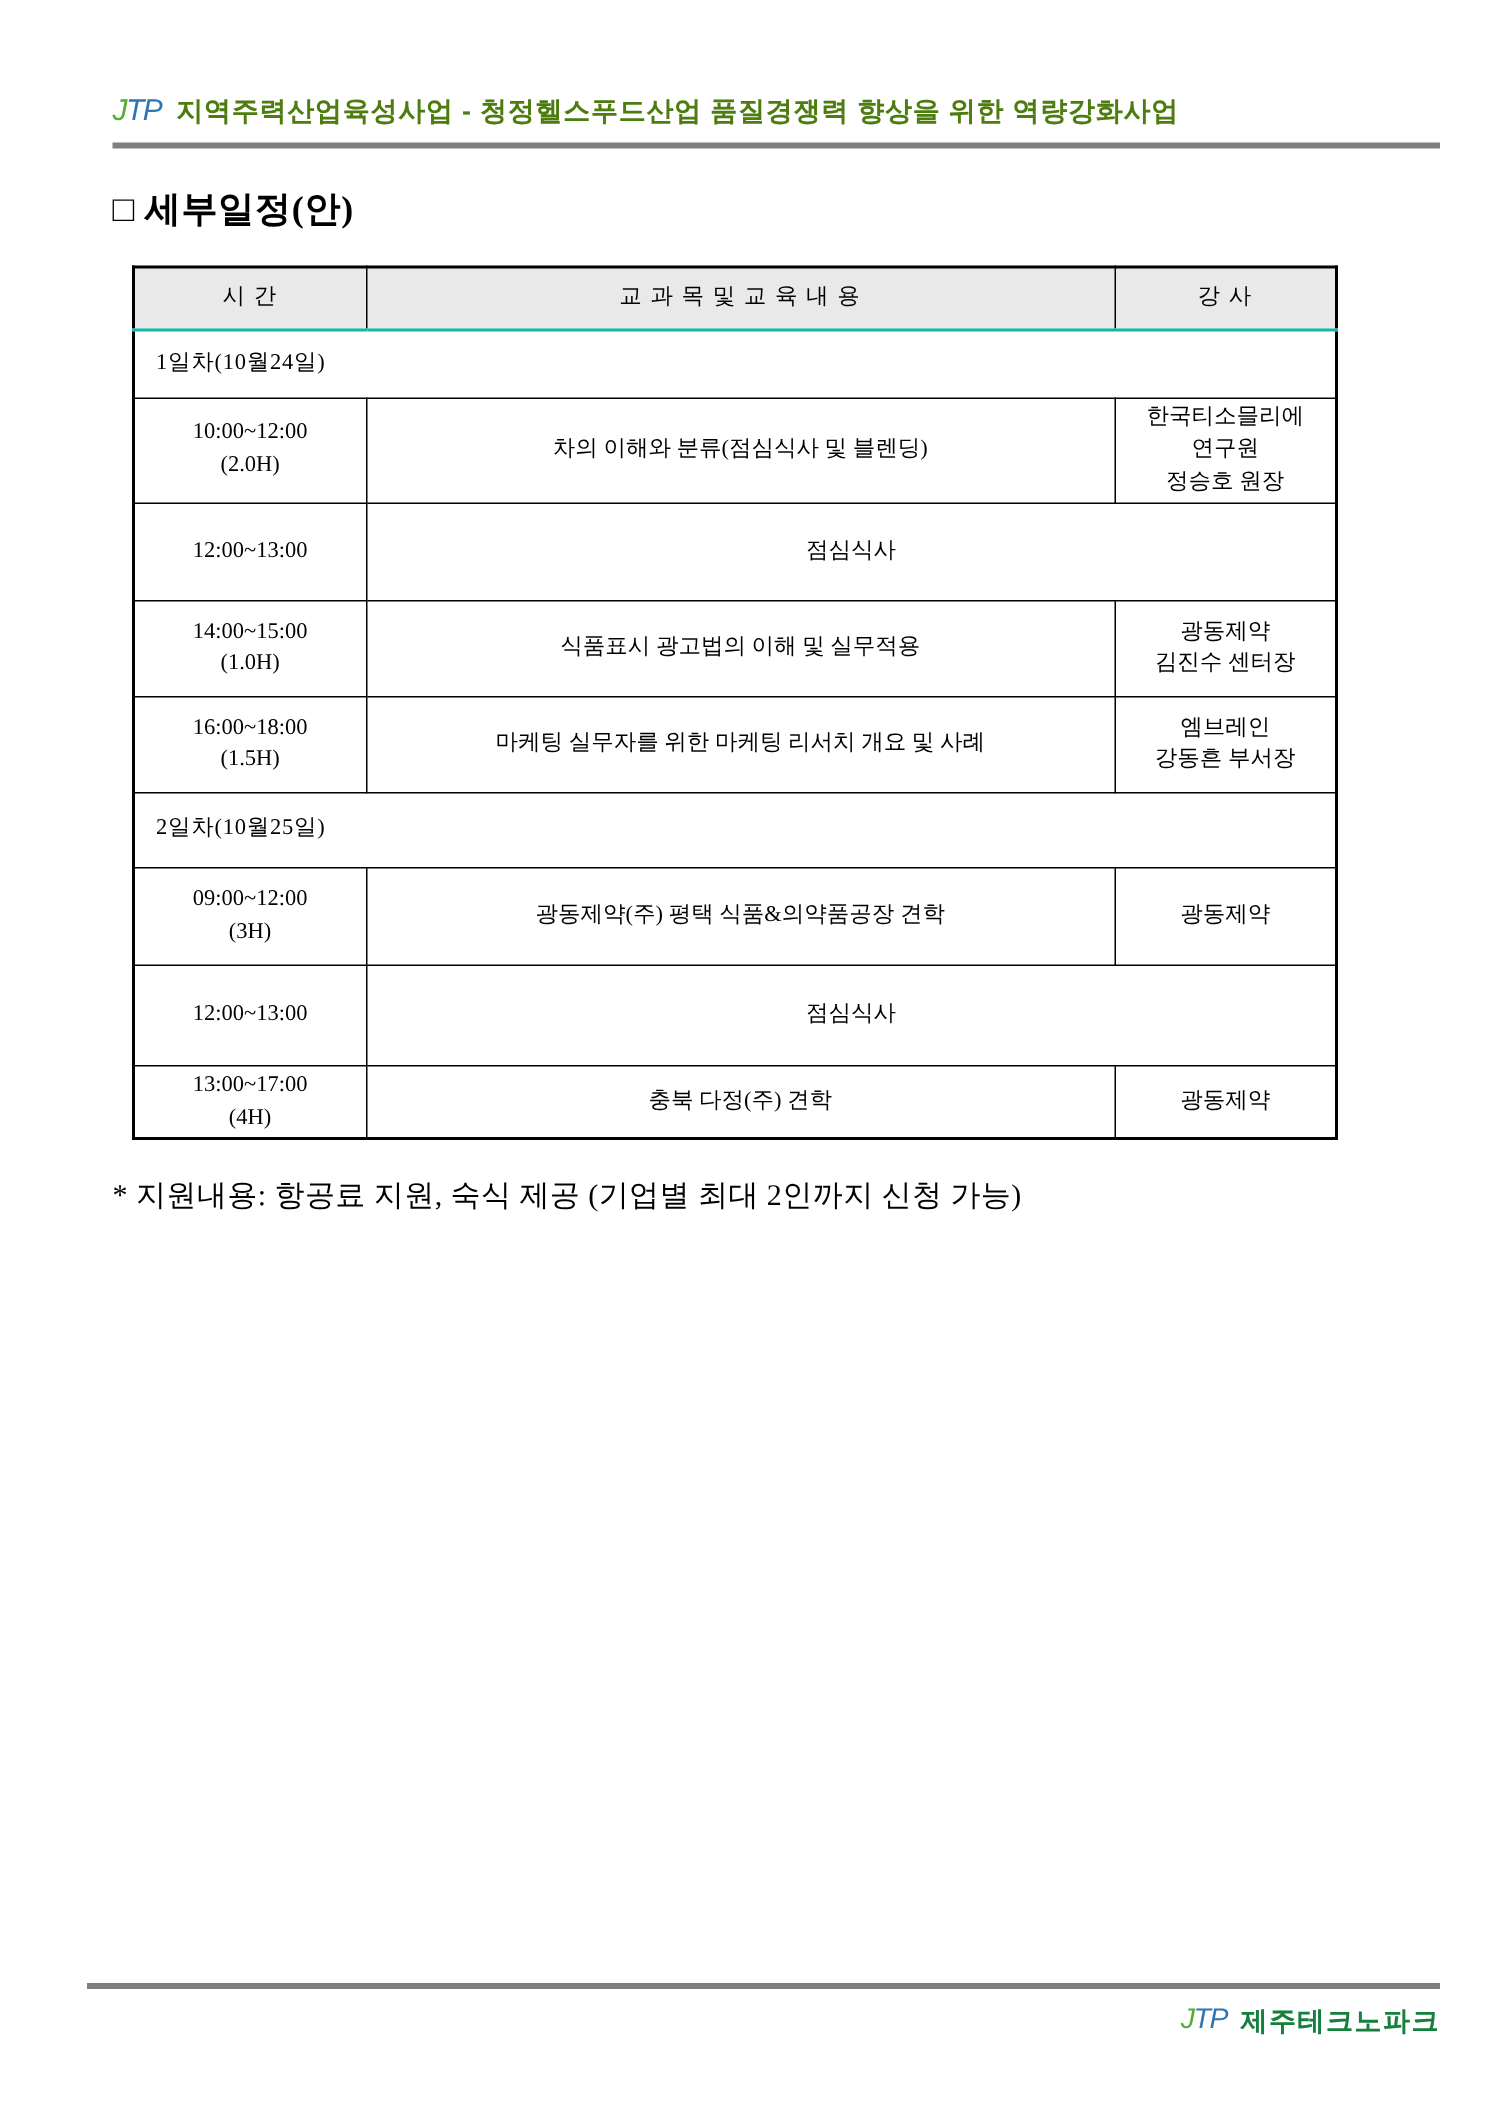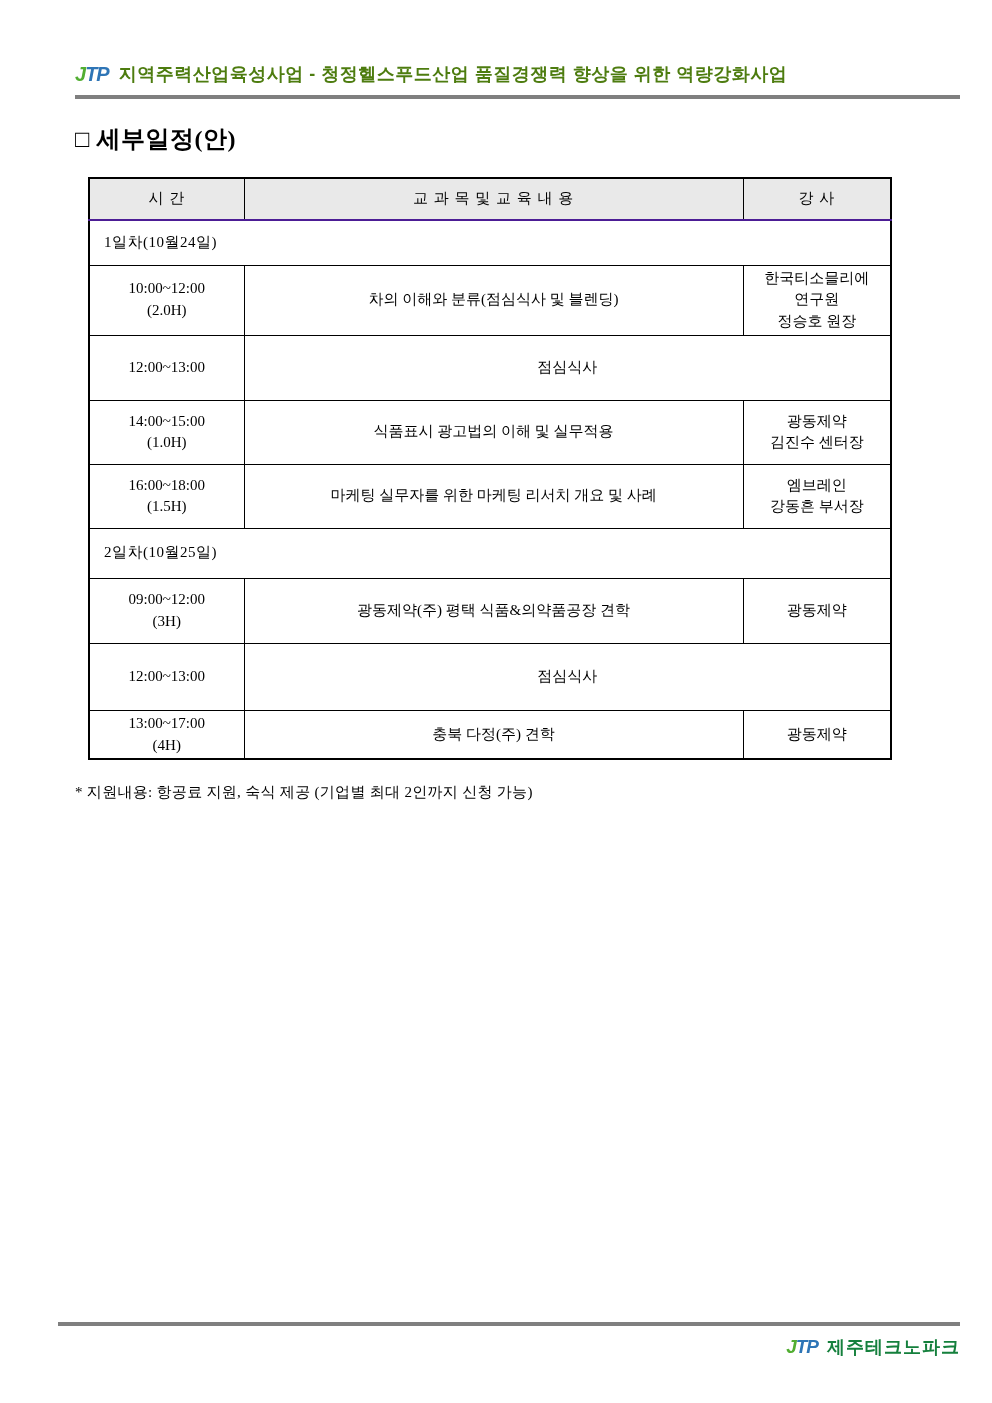--- a/index.html
+++ b/index.html
@@ -11,21 +11,21 @@
     font-family: "Liberation Serif", serif;
     color: #000;
     overflow: hidden;
   }
   .content { position: absolute; left: 75px; top: 0; width: 885px; }
 
   
   .doc-header { margin-top: 62px; display: flex; align-items: center; gap: 10px; }
   .jtp-logo {
     font-family: "Liberation Sans", sans-serif;
-    font-weight: bold;
+    font-weight: normal;
     font-style: italic;
     font-size: 20px;
     letter-spacing: -1px;
     white-space: nowrap;
   }
   .jtp-logo .j  { color: #52ae32; }
   .jtp-logo .tp { color: #2e75b6; }
   .doc-header-title {
     font-family: "Liberation Sans", sans-serif;
     font-weight: bold;
@@ -59,31 +59,31 @@
     font-size: 15px;
     text-align: center;
     vertical-align: middle;
     white-space: pre-line;
     line-height: 1.45;
     padding: 2px 4px;
   }
   table.schedule thead th {
     background: #e9e9e9;
     font-weight: normal;
-    border-bottom: 2px solid #4c1d95;
+    border-bottom: 2px solid #14b8a6;
     letter-spacing: 1px;
   }
   table.schedule td.day-cell {
     text-align: left;
     padding-left: 14px;
     letter-spacing: 0.5px;
   }
 
   
-  .notes { margin-top: 18px; font-size: 15px; line-height: 1.95; letter-spacing: 0.3px; }
+  .notes { margin-top: 18px; font-size: 20px; line-height: 1.95; letter-spacing: 0.3px; }
 
   
   .footer { position: absolute; left: 58px; top: 1322px; width: 902px; }
   .footer-rule { height: 4px; background: #7f7f7f; width: 100%; }
   .footer-brand {
     margin-top: 9px;
     display: flex;
     justify-content: flex-end;
     align-items: center;
     gap: 9px;

